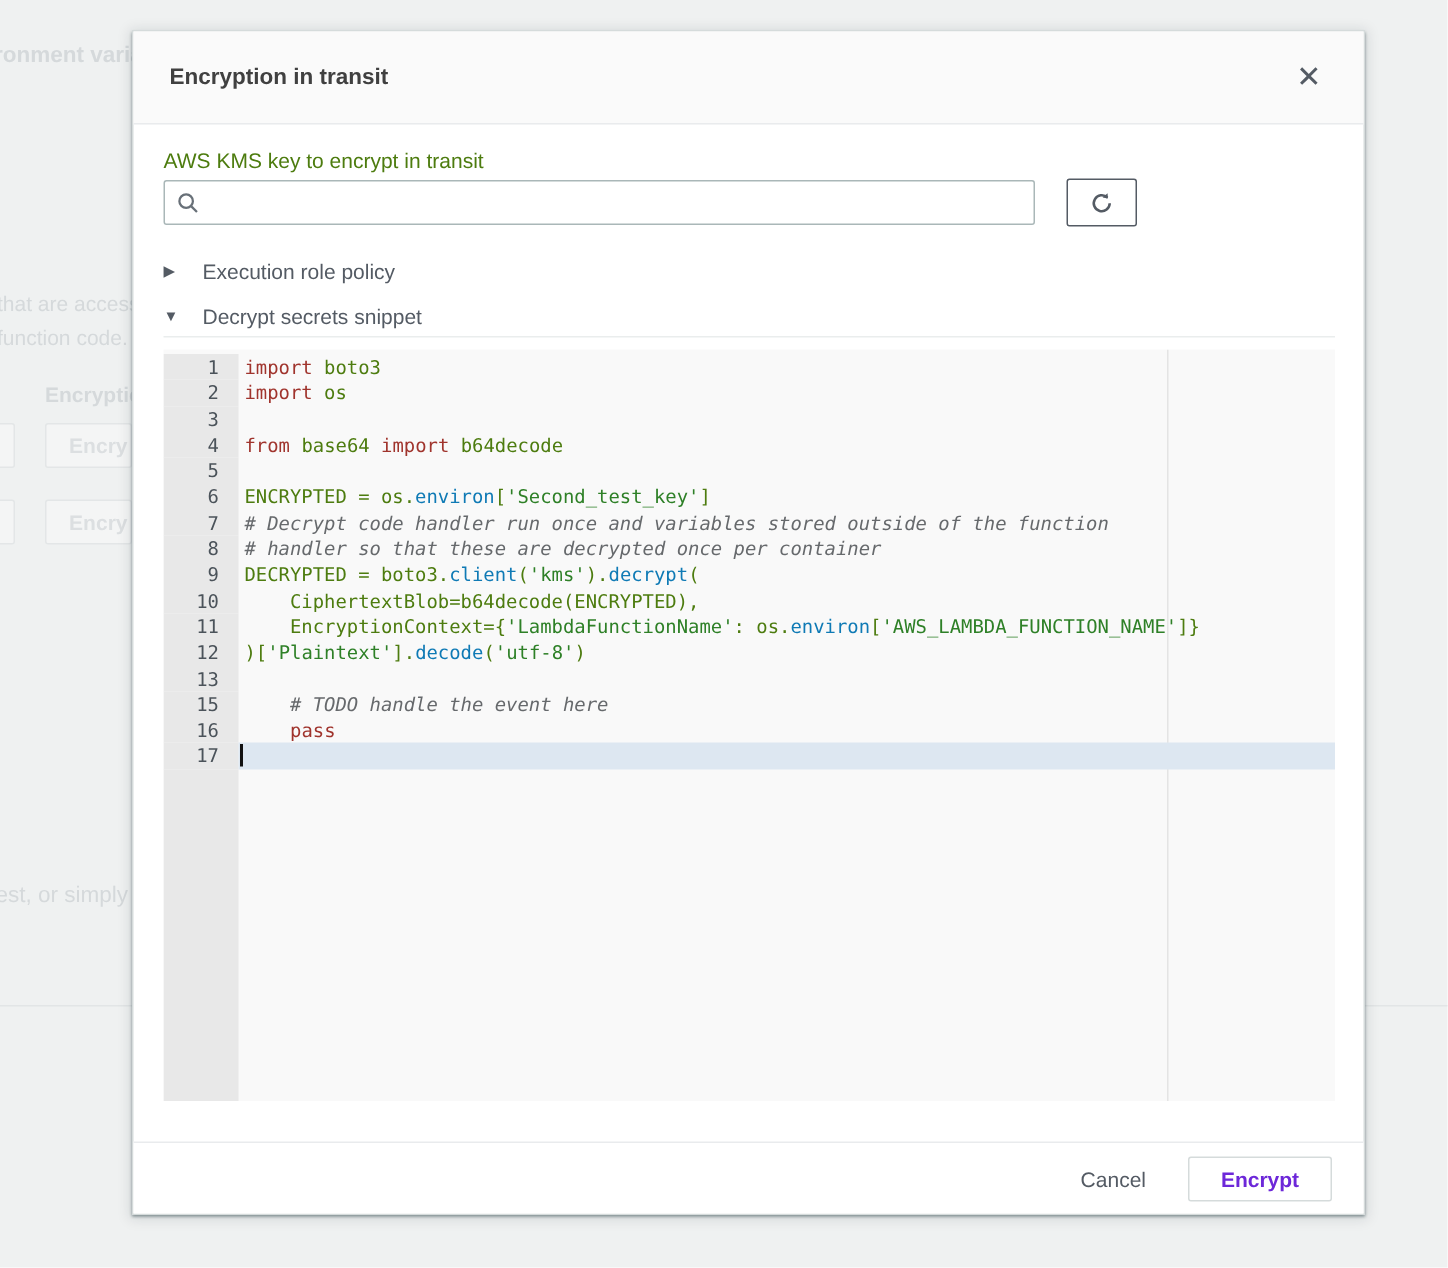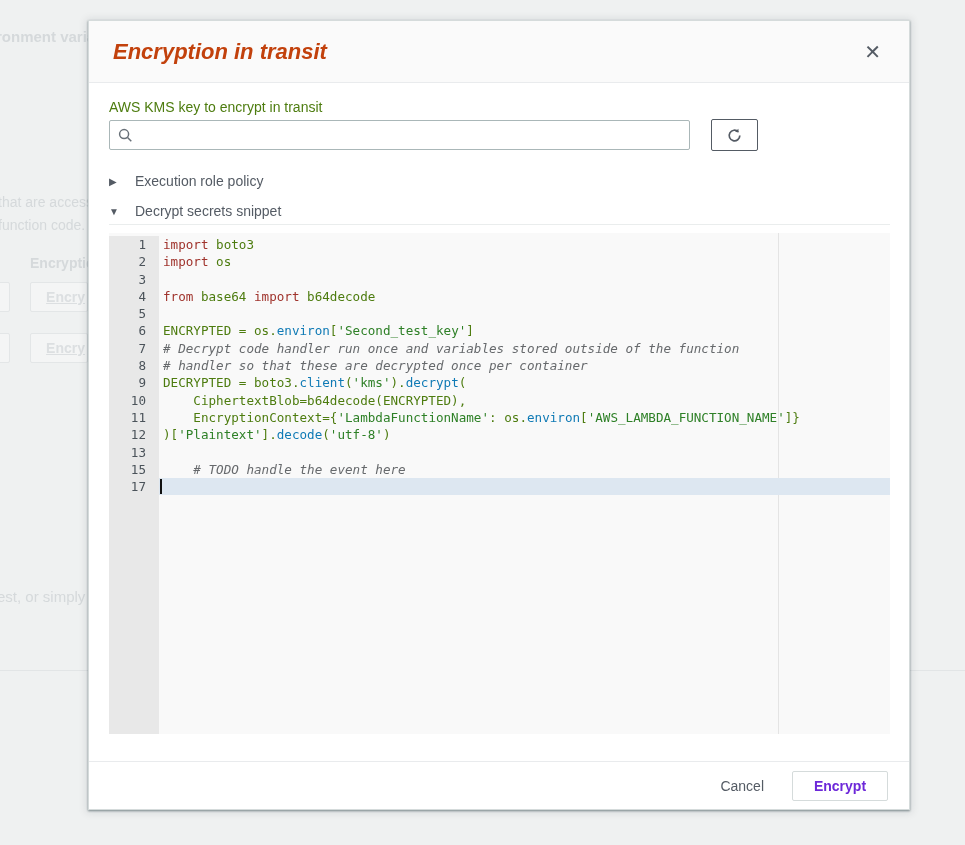--- a/index.html
+++ b/index.html
@@ -13,37 +13,37 @@
   }
 
   
   .bg-layer { position:absolute; inset:0; }
   .bg-text { position:absolute; color:#d5d9db; font-size:14px; white-space:nowrap; }
   .bg-heading { font-size:15px; font-weight:bold; }
   .bg-label { font-weight:bold; }
   .bg-btn {
     position:absolute; height:30px; border:1px solid #e3e6e7; border-radius:2px;
     background:#f4f5f5; color:#dcdfe1; font-weight:bold; font-size:14px;
-    display:flex; align-items:center; justify-content:flex-end; padding-right:2px;text-decoration:underline;
+    display:flex; align-items:center; justify-content:flex-end; padding-right:2px;
   }
   .bg-divider { position:absolute; left:0; width:100%; height:1px; background:#e2e5e6; }
 
   
   .modal {
     position:absolute; left:88px; top:20px; width:822px; height:790px;
     background:#ffffff; border:1px solid #d5dbdb;
     box-shadow:0 1px 2px 0 rgba(0,28,36,0.45), 0 1px 8px 2px rgba(0,28,36,0.10);
   }
   .modal-header {
     position:absolute; top:0; left:0; right:0; height:62px;
     background:#fafafa; border-bottom:1px solid #e9ebed;
     display:flex; align-items:center; justify-content:space-between;
     padding:0 24px 0 24px;
   }
-  .modal-title { font-size:22px; font-weight:bold; color:#c2410c;font-style:italic; }
+  .modal-title { font-size:15px; font-weight:bold; color:#404040; }
   .close-btn {
     background:none; border:none; cursor:pointer; color:#545b64;
     font-size:20px; line-height:20px; padding:2px 4px; font-family:"Liberation Sans", sans-serif;
   }
 
   .field-label { position:absolute; left:20px; top:78px; font-size:14px; color:#4d7c0f; }
 
   .search-box {
     position:absolute; left:20px; top:99px; width:581px; height:30px;
     border:1px solid #aab7b8; border-radius:2px; background:#fff;
@@ -211,20 +211,24 @@
           <div class="code-cell"><span class="tok-p">)[</span><span class="tok-s">'Plaintext'</span><span class="tok-p">].</span><span class="tok-f">decode</span><span class="tok-p">(</span><span class="tok-s">'utf-8'</span><span class="tok-p">)</span></div>
         </div>
         <div class="ed-row">
           <div class="gutter-cell">13</div>
           <div class="code-cell"></div>
         </div>
         <div class="ed-row">
           <div class="gutter-cell">15</div>
           <div class="code-cell"><span class="tok-c">    # TODO handle the event here</span></div>
         </div>
+        <div class="ed-row">
+          <div class="gutter-cell">16</div>
+          <div class="code-cell"><span class="tok-p">    </span><span class="tok-k">pass</span></div>
+        </div>
         <div class="ed-row active">
           <div class="gutter-cell">17</div>
           <div class="code-cell"><span class="cursor"></span></div>
         </div>
         <div class="ed-filler">
           <div class="gutter-cell"></div>
         </div>
       </div>
   </div>
 

